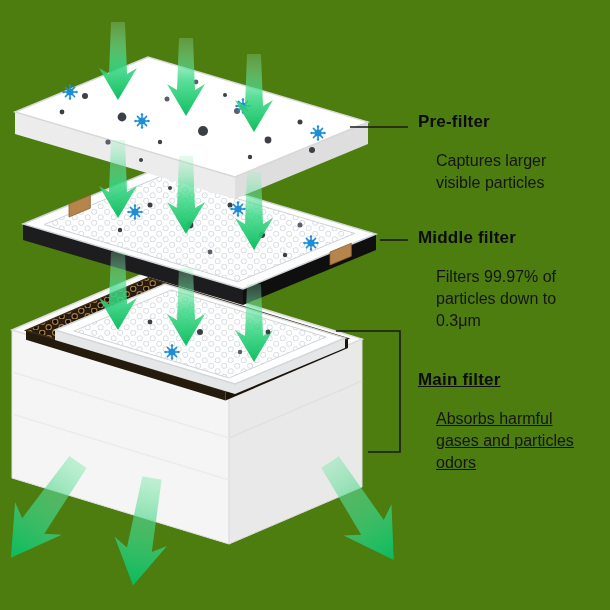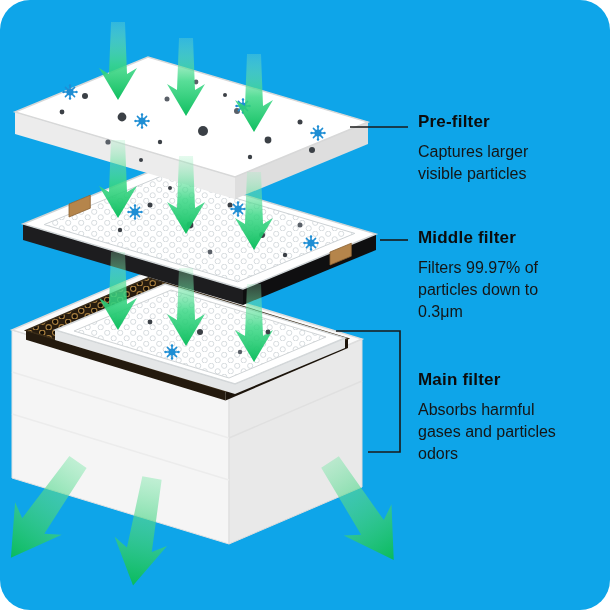--- a/index.html
+++ b/index.html
@@ -1,27 +1,26 @@
 <!DOCTYPE html>
 <html><head>
 <meta charset="utf-8">
 <style>
   html,body{margin:0;padding:0;background:#ffffff;}
   .stage{
-    position:relative;width:610px;height:610px;background:#0ea5e9;overflow:hidden;
+    position:relative;width:610px;height:610px;background:#4d7c0f;overflow:hidden;
     font-family:"Liberation Sans", sans-serif;
-    border-radius:30px;
   }
   .diagram-svg{position:absolute;left:0;top:0;}
   .label{position:absolute;left:418px;width:188px;color:#101010;}
   .label h3{margin:0 0 9px 0;font-size:17px;font-weight:700;letter-spacing:.2px;color:#0c0c0c;}
-  .label p{margin:0;font-size:16px;line-height:22px;max-width:158px;color:#151515;}
+  .label p{margin:18px;font-size:16px;line-height:22px;max-width:158px;color:#151515;}
   .label-pre{top:112px;}
   .label-mid{top:228px;}
-  .label-main{top:370px;}
+  .label-main{top:370px;text-decoration:underline;}
 </style>
 </head>
 <body>
 
 <div class="stage">
 
   <svg class="diagram-svg" width="610" height="610" viewBox="0 0 610 610">
     <defs>
       <linearGradient id="gArrow" x1="0" y1="0" x2="0" y2="1">
         <stop offset="0" stop-color="#9aeebd" stop-opacity="0.25"></stop>

